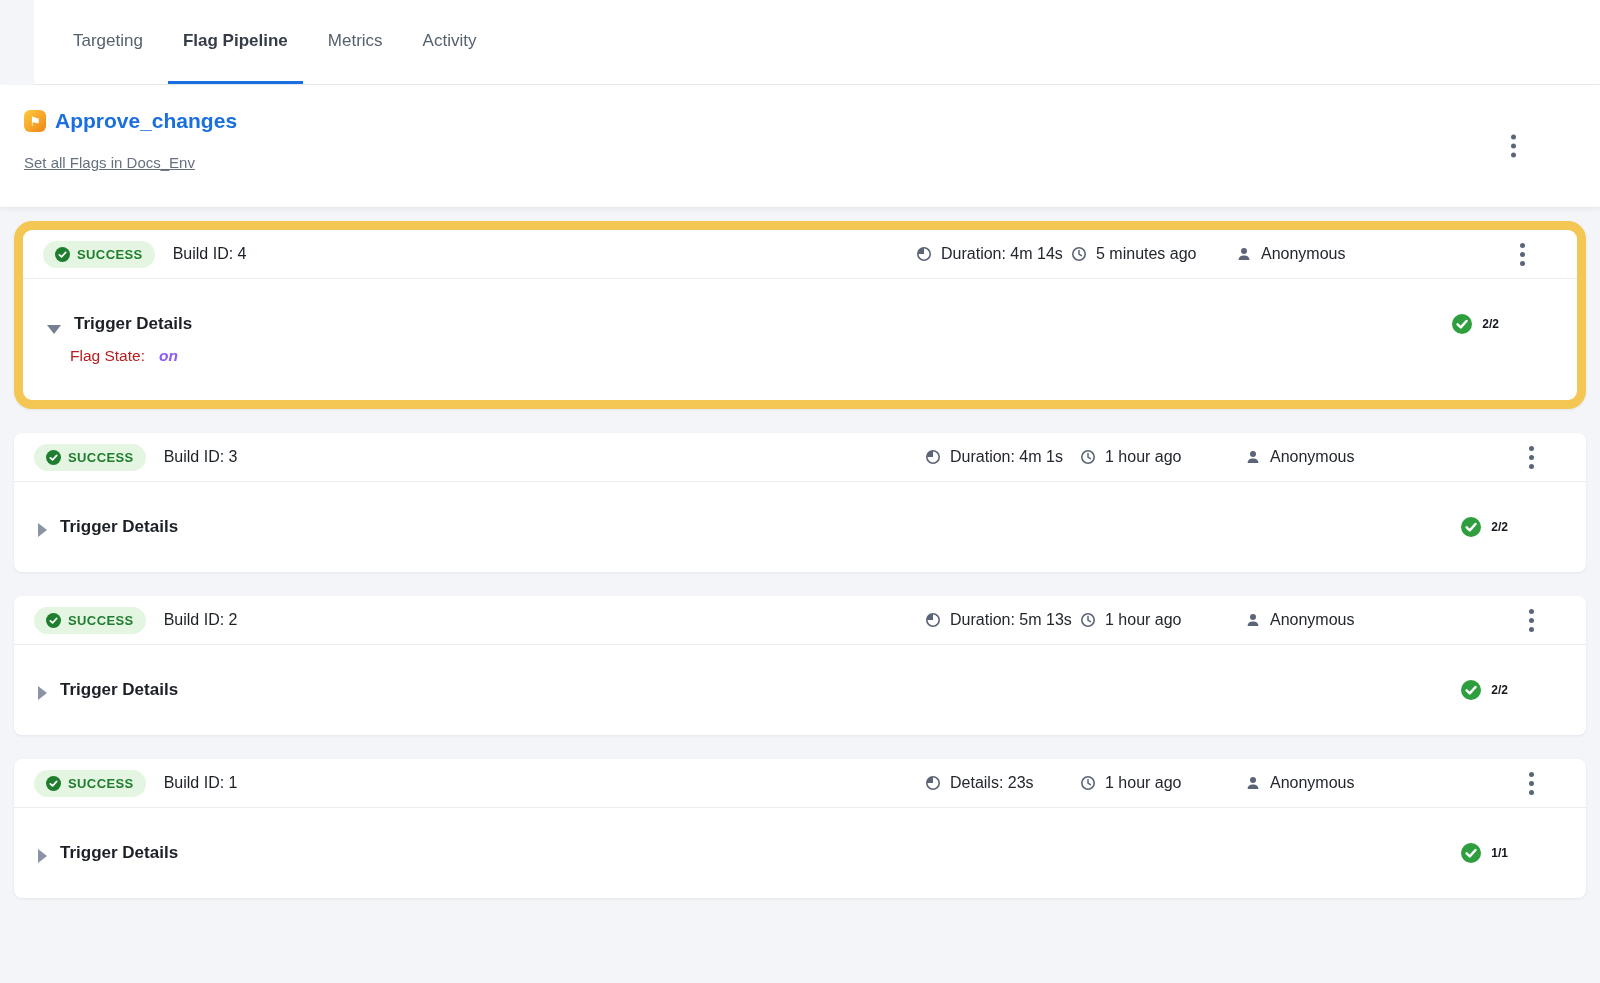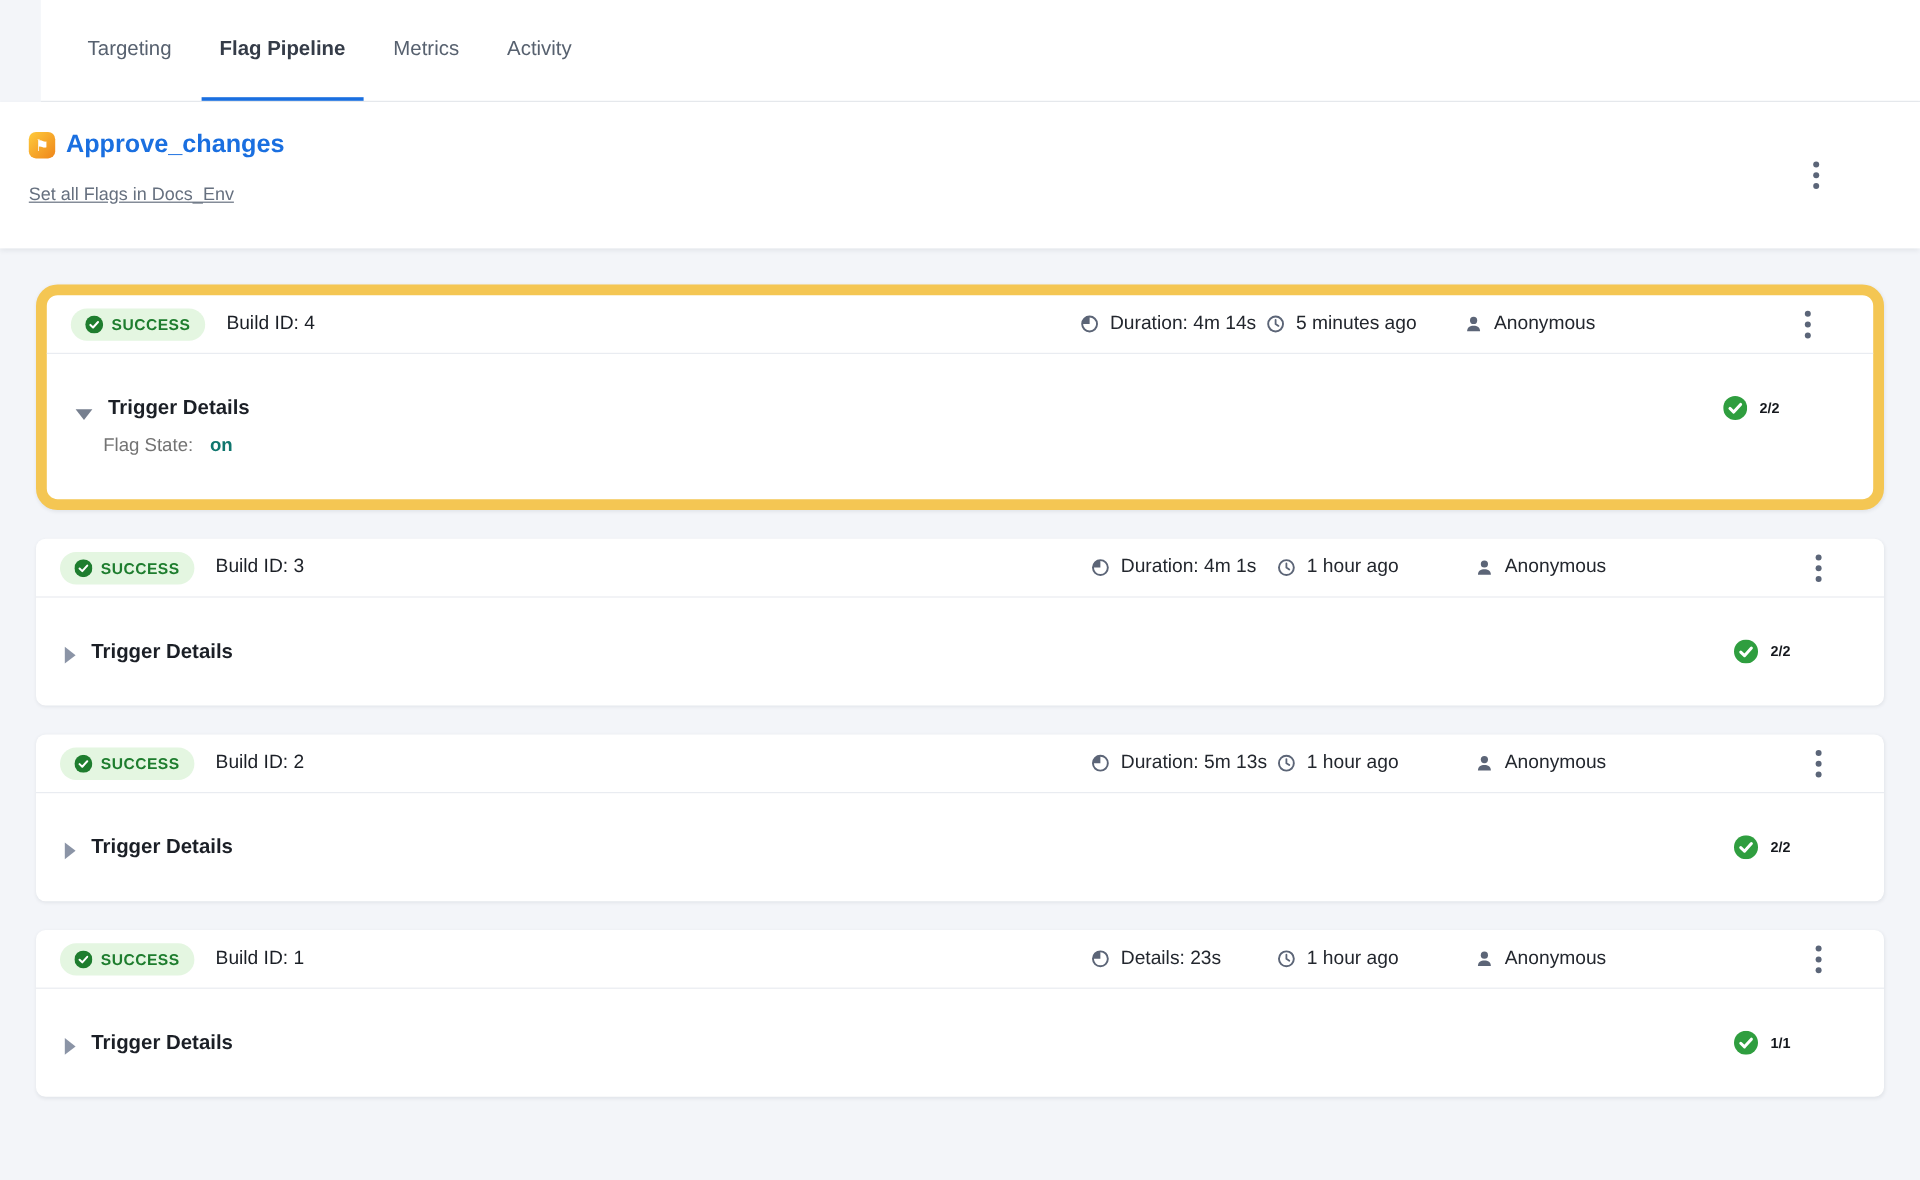--- a/index.html
+++ b/index.html
@@ -55,21 +55,21 @@
 
   
   .kebab{
     appearance:none;background:none;border:none;cursor:pointer;
     display:flex;flex-direction:column;align-items:center;gap:4px;
     width:30px;padding:6px 0;
   }
   .kebab i{width:5px;height:5px;border-radius:50%;background:#5b6578;}
 
   
-  .content{padding:30px;display:flex;flex-direction:column;gap:24px;}
+  .content{padding:14px;display:flex;flex-direction:column;gap:24px;}
   .card{
     background:#fff;border-radius:8px;
     box-shadow:0 1px 3px rgba(35,45,60,.08);
   }
   .card.highlighted{border:9px solid var(--highlight-yellow);border-radius:18px;}
 
   .card-head{
     display:flex;align-items:center;height:49px;
     padding:0 40px 0 20px;border-bottom:1px solid #e9ecf1;
   }
@@ -90,22 +90,22 @@
 
   
   .card-body{padding:35px 78px 35px 24px;}
   .trigger-row{display:flex;align-items:flex-end;gap:13px;font-size:17px;font-weight:700;color:var(--text-dark);cursor:pointer;}
   .caret{width:0;height:0;flex:0 0 auto;}
   .caret-down{border-left:7px solid transparent;border-right:7px solid transparent;border-top:9px solid #767f8f;}
   .caret-right{border-top:7px solid transparent;border-bottom:7px solid transparent;border-left:9px solid #8b94a6;}
   .steps{margin-left:auto;display:flex;align-items:center;gap:10px;font-size:12px;font-weight:700;color:#15181d;}
   .steps svg{display:block;}
   .flag-row{margin:13px 0 0 23px;display:flex;gap:14px;font-size:15.5px;}
-  .flag-label{color:#737373;}
-  .flag-value{font-weight:700;color:#0f766e;}
+  .flag-label{color:#b91c1c;}
+  .flag-value{font-weight:700;color:#8b5cf6;font-style:italic;}
   .card:not(.expanded) .flag-row{display:none;}
 </style>
 </head>
 <body>
 
 <nav class="tabbar">
     <button class="tab">
     <span class="tab-label">Targeting</span>
   </button>
     <button class="tab active">

